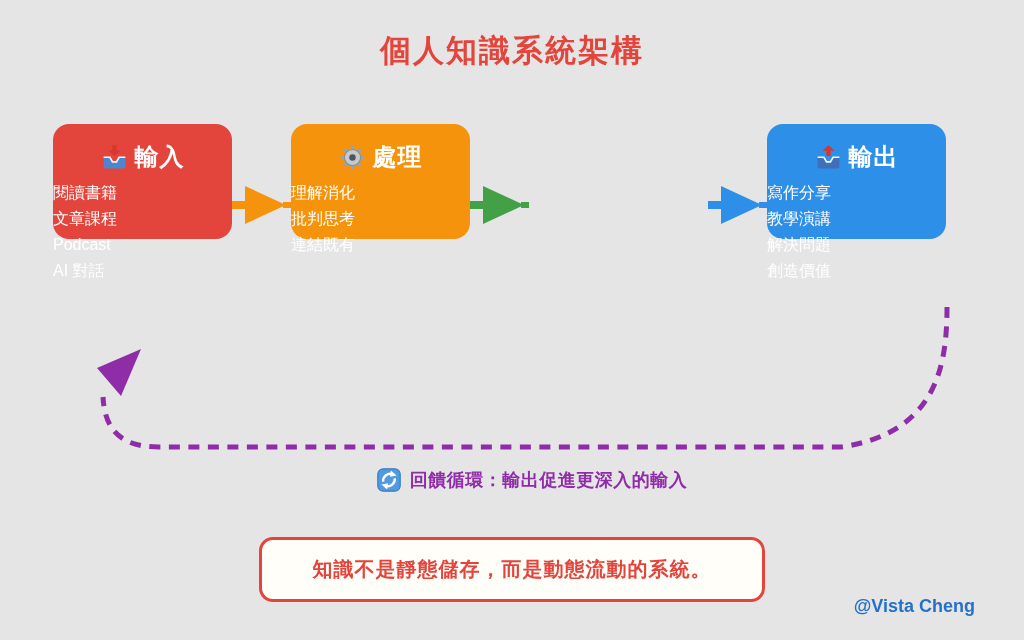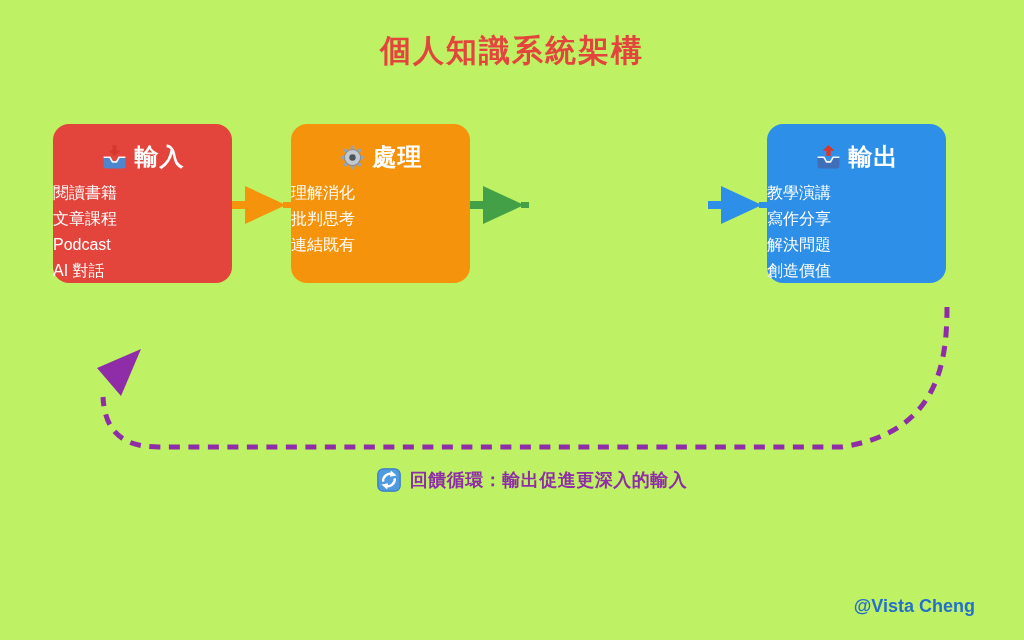--- a/index.html
+++ b/index.html
@@ -6,21 +6,21 @@
   html,body { width:1024px; height:640px; }
   body { font-family:"Liberation Sans","DejaVu Sans",sans-serif; }
   .canvas { position:relative; width:1024px; height:640px; overflow:hidden; }
 
   .page-title {
     position:absolute; top:30px; left:0; width:100%;
     text-align:center; font-size:31px; font-weight:800; letter-spacing:2px;
   }
 
   .stage {
-    position:absolute; top:124px; width:179px; height:159px;
+    position:absolute; top:124px; width:179px; height:115px;
     border-radius:16px; color:#ffffff;
   }
   .stage-title {
     margin-top:17px; display:flex; justify-content:center; align-items:center;
     gap:7px; font-size:24px; font-weight:700; letter-spacing:1px;
   }
   .stage-title .icon { display:inline-flex; }
   .stage-items { margin-top:7px; text-align:left; font-size:16px; line-height:26px; }
 
   .connector { position:absolute; top:183px; width:59px; height:44px; }
@@ -39,21 +39,21 @@
     border:3px solid; border-radius:14px;
     display:flex; justify-content:center; align-items:center;
   }
   .statement-text { font-size:20px; font-weight:700; letter-spacing:1px; }
 
   .credit { position:absolute; right:49px; top:596px; font-size:18px; font-weight:600;margin-left:46px; }
 </style>
 </head>
 <body>
 
-<div class="canvas" style="background-color: #bef264;">
+<div class="canvas" style="background-color: #e5e5e5;">
 
   <div class="page-title" style="color: rgb(227, 69, 60);">個人知識系統架構</div>
 
   <div class="stage" style="left: 53px; background-color: rgb(227, 69, 60);">
     <div class="stage-title">
       <span class="icon">
         <svg width="27" height="27" viewBox="0 0 26 26">
           <path d="M10.9 1.3 h4.2 v4.9 h3.7 L13 11.9 7.2 6.2 h3.7 z" fill="#d6382e"></path>
           <path d="M2.5 12.8 H8.6 l2.5 4.4 h3.8 l2.5 -4.4 h6.1 V21 q0 2.6 -2.6 2.6 H5.1 Q2.5 23.6 2.5 21 Z" fill="#4d86cf"></path>
           <path d="M2.5 12.8 H8.6 l2.5 4.4 h3.8 l2.5 -4.4 h6.1" fill="none" stroke="#f3f7fc" stroke-width="1.6"></path>
@@ -113,22 +113,22 @@
       <span class="icon">
         <svg width="27" height="27" viewBox="0 0 26 26">
           <path d="M13 0.9 l5.8 5.7 h-3.7 v4.9 h-4.2 V6.6 H7.2 z" fill="#d6382e"></path>
           <path d="M2.5 12.8 H8.6 l2.5 4.4 h3.8 l2.5 -4.4 h6.1 V21 q0 2.6 -2.6 2.6 H5.1 Q2.5 23.6 2.5 21 Z" fill="#3f6fb8"></path>
           <path d="M2.5 12.8 H8.6 l2.5 4.4 h3.8 l2.5 -4.4 h6.1" fill="none" stroke="#f3f7fc" stroke-width="1.6"></path>
         </svg>
       </span>
       <span>輸出</span>
     </div>
     <div class="stage-items">
+      <div class="stage-item">寫作分享</div>
       <div class="stage-item">教學演講</div>
-      <div class="stage-item">寫作分享</div>
       <div class="stage-item">解決問題</div>
       <div class="stage-item">創造價值</div>
     </div>
   </div>
 
   <svg class="feedback-curve" viewBox="0 0 880 165">
     <path d="M862 12 C862 70 852 138 756 152 L74 152 C40 152 20 139 18 102" fill="none" stroke-width="5" stroke-dasharray="11 8.5" style="stroke: rgb(143, 45, 168);"></path>
     <polygon points="56,54 12,73 36,101" style="fill: rgb(143, 45, 168);"></polygon>
   </svg>
 
@@ -138,16 +138,19 @@
         <rect x="0.8" y="0.8" width="22.4" height="22.4" rx="5.5" fill="#4f9ae0" stroke="#3a7cc0" stroke-width="1.2"></rect>
         <path d="M6.2 13.6 A 7 7 0 0 1 15.8 6.4" fill="none" stroke="#ffffff" stroke-width="2.4"></path>
         <polygon points="13.8,2.4 19.6,7.4 13.0,8.8" fill="#ffffff"></polygon>
         <path d="M17.8 10.4 A 7 7 0 0 1 8.2 17.6" fill="none" stroke="#ffffff" stroke-width="2.4"></path>
         <polygon points="10.2,21.6 4.4,16.6 11.0,15.2" fill="#ffffff"></polygon>
       </svg>
     </span>
     <span class="feedback-label" style="color: rgb(143, 45, 168);">回饋循環：輸出促進更深入的輸入</span>
   </div>
 
+  <div class="statement-box" style="border-color: rgb(227, 69, 60); background-color: rgb(255, 254, 248);">
+    <span class="statement-text" style="color: rgb(227, 69, 60);">知識不是靜態儲存，而是動態流動的系統。</span>
+  </div>
 
   <div class="credit" style="color: rgb(37, 112, 200);">@Vista Cheng</div>
 
 </div>
 
 </body></html>

